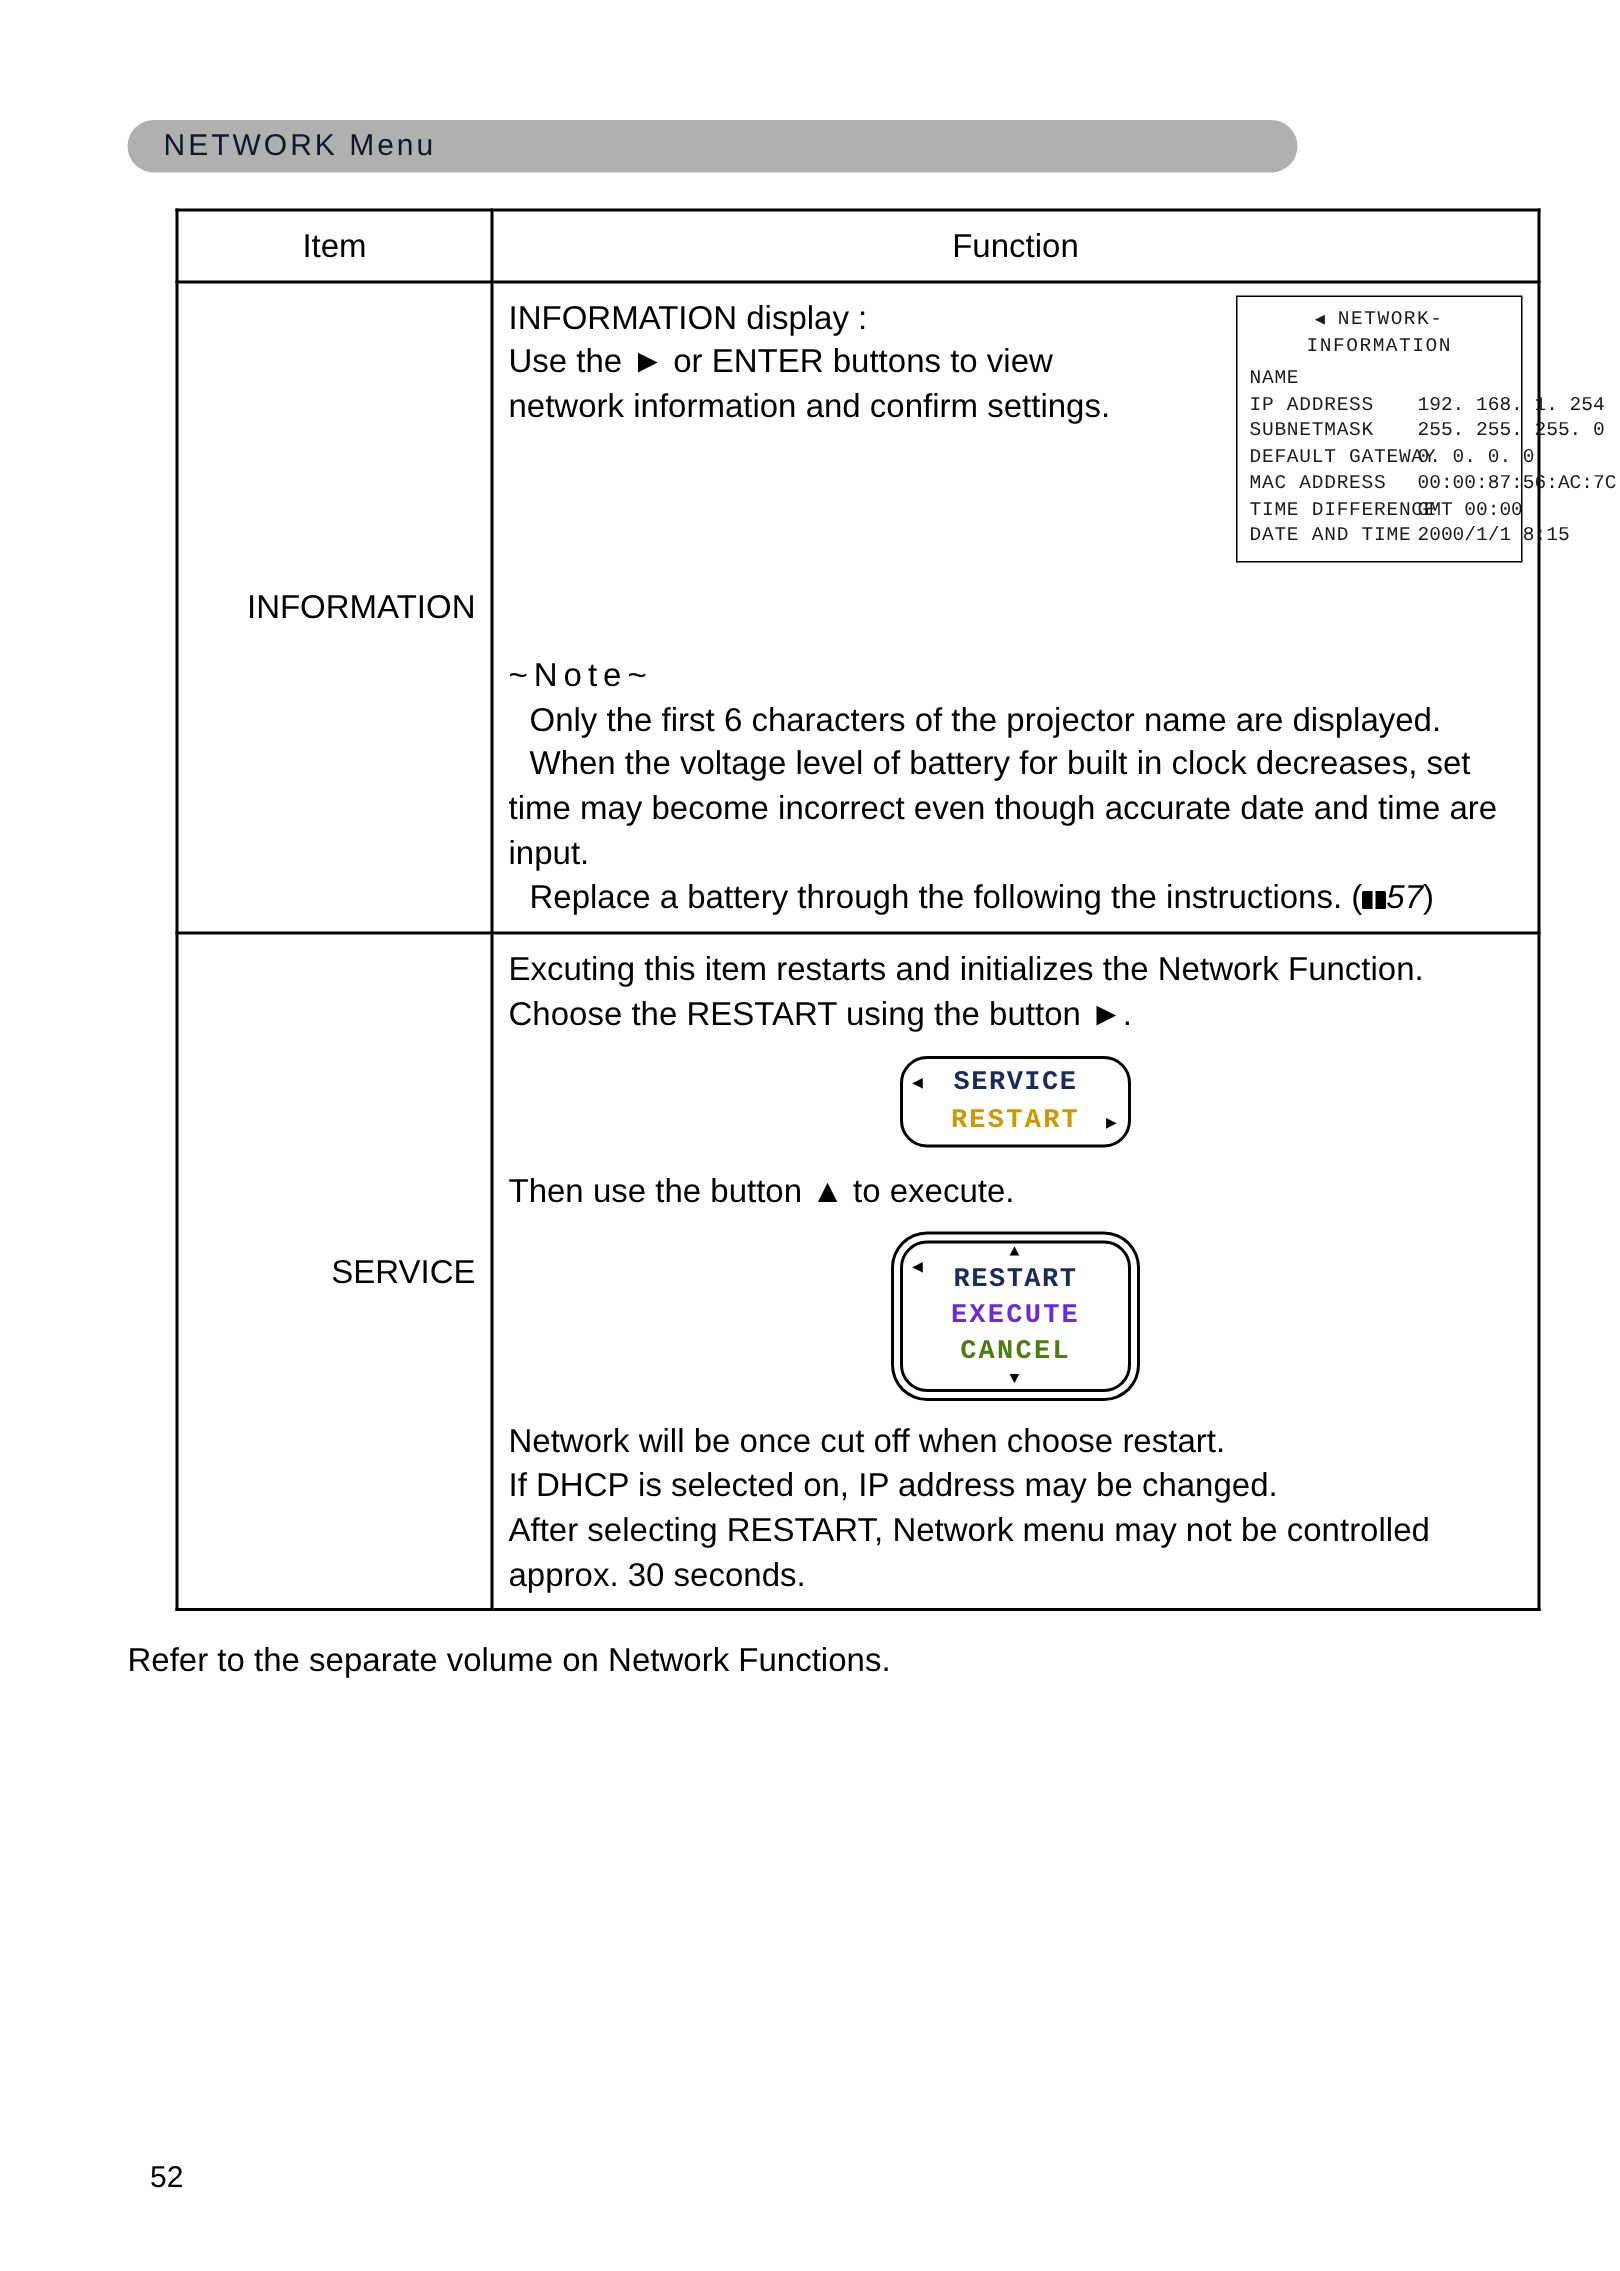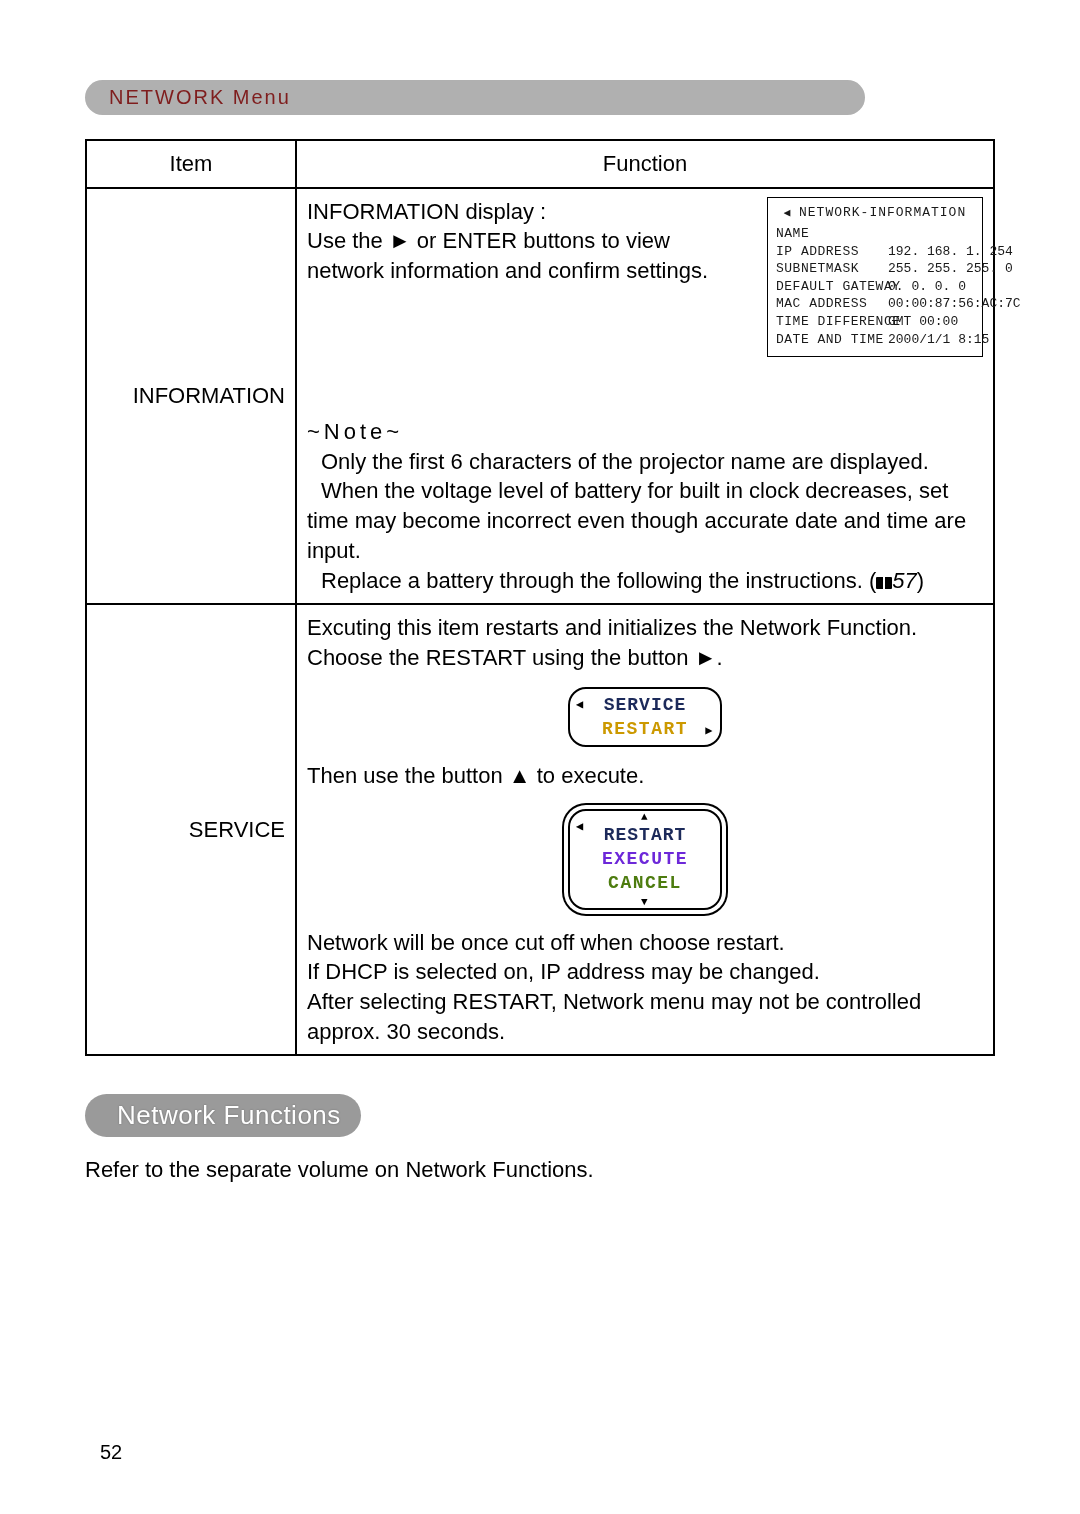--- a/index.html
+++ b/index.html
@@ -12,21 +12,21 @@
   }
   .page {
     width: 1080px;
     padding: 80px 85px 60px 85px;
     box-sizing: border-box;
     min-height: 1514px;
     position: relative;
   }
   .header-pill {
     background: #b0b0b0;
-    color: #7f1d1d;
+    color: #0f172a;
     border-radius: 18px;
     padding: 6px 24px 6px 24px;
     letter-spacing: 2px;
     font-size: 20px;
     display: inline-block;
     width: 780px;
     box-sizing: border-box;
   }
   .section-title {
     margin-top: 20px;
@@ -34,41 +34,42 @@
     color: #000;
   }
   .section-title .italic {
     font-style: italic;
   }
   table.main {
     border-collapse: collapse;
     width: 100%;
     margin-top: 24px;
     table-layout: fixed;
+    margin-left: 32px;
   }
   table.main th, table.main td {
     border: 2px solid #000;
     padding: 8px 10px;
     vertical-align: middle;
     font-size: 22px;
     line-height: 1.35;
   }
   table.main th {
     font-weight: normal;
     text-align: center;
   }
   col.col-item { width: 210px; }
   col.col-op { width: auto; }
   .op-cell { vertical-align: top !important; text-align: left; }
   .item-cell { text-align: right; }
   .note-label { letter-spacing: 4px; }
   .info-panel {
     border: 1px solid #000;
     float: right;
-    width: 216px;
+    width: 191px;
     margin-left: 10px;
     padding: 6px 8px 8px 8px;
     font-family: "Courier New", monospace;
     font-size: 13px;
     line-height: 1.35;
     color: #1a1a1a;
     box-sizing: border-box;
   }
   .info-panel .title-row {
     text-align: center;
@@ -221,20 +222,17 @@
         </div>
 
         <div>Network will be once cut off when choose restart.</div>
         <div>If DHCP is selected on, IP address may be changed.</div>
         <div>After selecting RESTART, Network menu may not be controlled approx. 30 seconds.</div>
       </td>
     </tr>
   </tbody>
     </table>
 
-  <div class="big-pill">
-    <span>Network Functions</span>
-  </div>
 
   <div class="refer-text">Refer to the separate volume on Network Functions.</div>
 
   <div class="pagenum">52</div>
 </div>
 
 </body></html>

